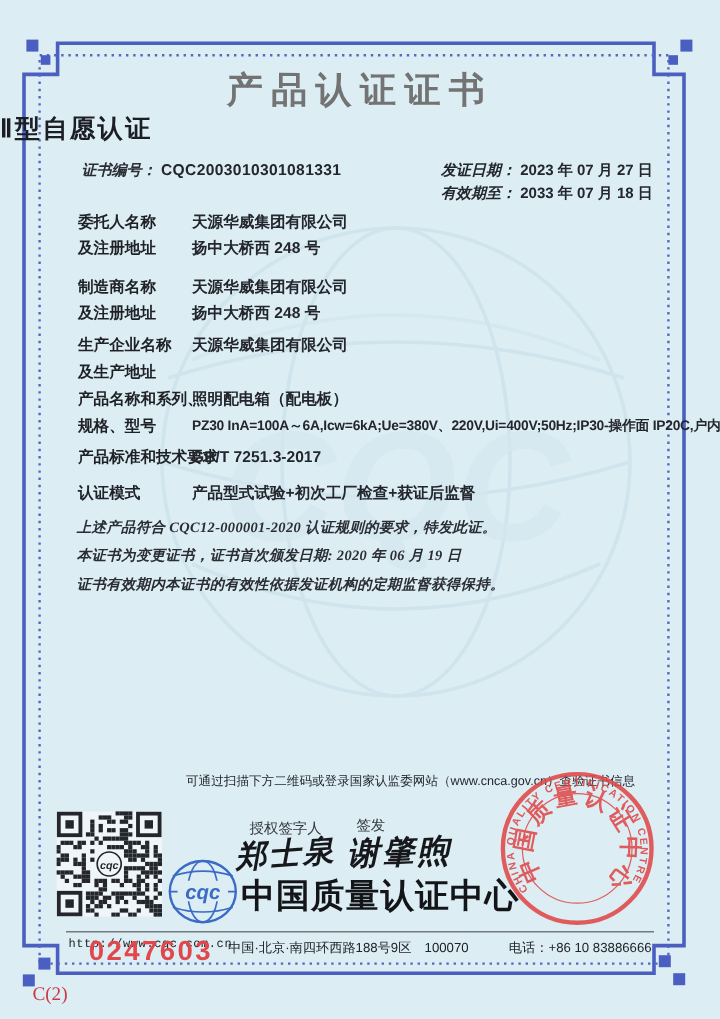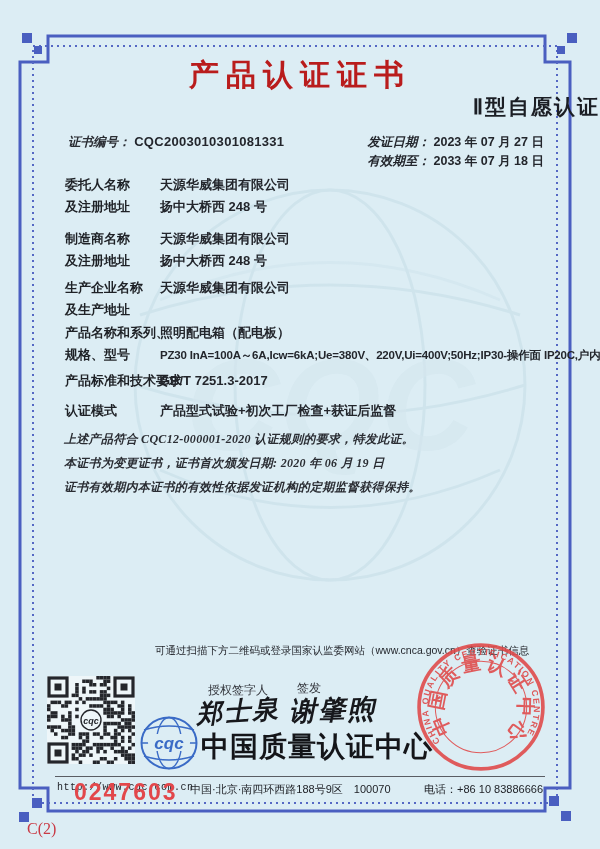--- a/index.html
+++ b/index.html
@@ -5,22 +5,22 @@
   html,body{margin:0;padding:0;background:#dcedf4;}
   .page{position:relative;width:600px;height:849px;background:#dcedf4;overflow:hidden;
         font-family:"Liberation Sans",sans-serif;color:#23262c;}
   .abs{position:absolute;}
   
   .frame{position:absolute;inset:0;z-index:2;pointer-events:none;}
   
   .wm{position:absolute;left:115px;top:170px;z-index:0;opacity:.55;}
   
   .title{left:0;right:0;top:55px;text-align:center;font-size:30px;font-weight:900;
-         letter-spacing:7px;color:#b91c1c;z-index:3;}
-  .subtitle{left:0;right:0;top:93px;text-align:right;font-size:21px;font-weight:700;
+         letter-spacing:7px;color:#737373;z-index:3;}
+  .subtitle{left:0;right:0;top:93px;text-align:left;font-size:21px;font-weight:700;
          letter-spacing:2px;color:#1b1e24;z-index:3;}
   .kai{font-family:"Liberation Serif",serif;font-style:italic;font-weight:700;}
   .certline{left:68px;top:134px;font-size:13px;z-index:3;}
   .certline .kai{font-size:12.5px;color:#2a2d33;text-align:center;}
   .certline b{font-size:13px;letter-spacing:.3px;}
   .dates{right:56px;top:133px;font-size:12.5px;line-height:19px;z-index:3;text-align:left;}
   .dates b{font-weight:700;}
   
   .frow{position:absolute;left:65px;right:40px;z-index:3;}
   .frow .flabel{position:absolute;left:0;top:0;width:118px;font-weight:700;font-size:13px;line-height:22px;color:#1e2126;}

